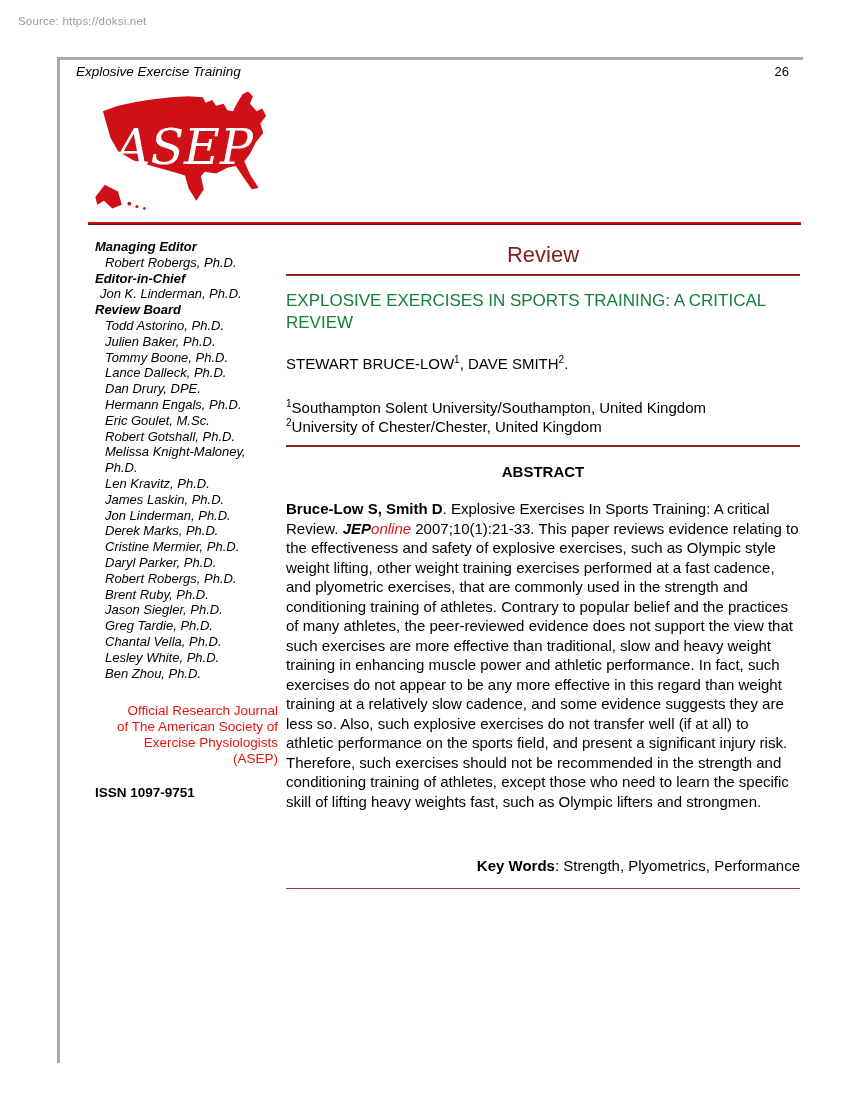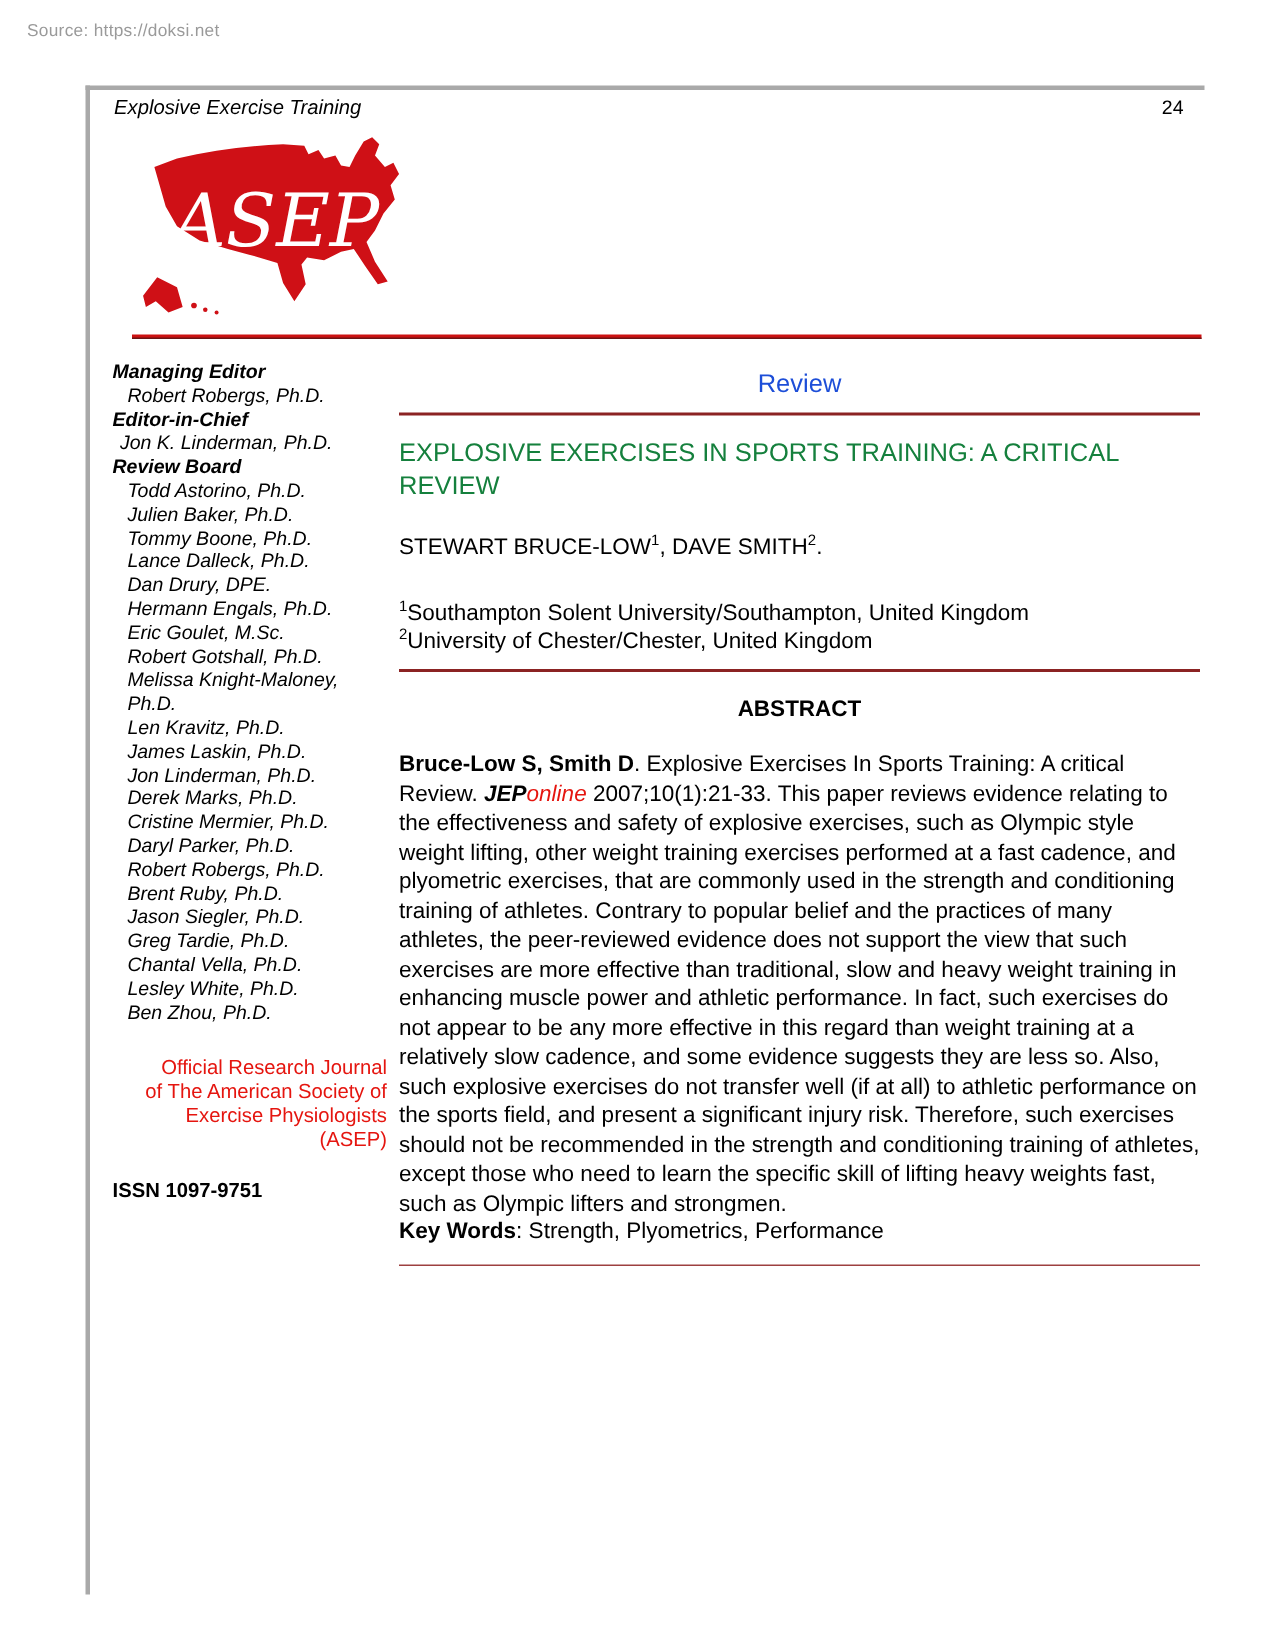--- a/index.html
+++ b/index.html
@@ -32,62 +32,62 @@
   .jtitle { font-size:24px; line-height:29px; }
   .accent-bold { color:#e5150f; font-weight:bold; }
   .accent { color:#e5150f; }
   .volume-line { font-size:15.5px; font-weight:bold; margin-top:22px; }
 
   .full-rule {
     height:2px; background:#cc1212; border-bottom:1px solid #6b1515;
     margin:3px 2px 0 28px;
   }
 
-  .columns { display:flex; margin-top:14px; }
+  .columns { display:flex; margin-top:14px;padding-left:20px; }
   .sidebar {
     width:206px; box-sizing:border-box; padding-left:15px;
     font-size:13px; font-style:italic; line-height:15.8px;
   }
   .sb-label { font-weight:bold; }
   .sb-name { padding-left:10px; }
   .sb-name.small-indent { padding-left:5px; }
   .wrap-cont { text-align:left; padding-right:4px; }
   .official-block {
     margin-top:22px; text-align:right; color:#e5150f;
     font-style:normal; font-size:13.5px; line-height:16px; padding-right:8px;
   }
   .issn {
     margin-top:18px; text-align:left; font-style:normal;
     font-weight:bold; font-size:13.5px; padding-right:8px;
   }
 
   .main { flex:1; padding-right:3px; }
-  .review-label { text-align:center; color:#1d4ed8; font-size:17px; line-height:20px; margin-top:6px; }
+  .review-label { text-align:center; color:#7f1d1d; font-size:22px; line-height:20px; margin-top:6px; }
   .mrule { height:2px; background:#8b2323; margin-top:9px; }
   .thin-rule { height:1px; background:#9d4040; margin-top:14px; }
   .art-title { color:#15803d; font-size:17px; line-height:21.5px; margin-top:14px; }
   .authors { font-size:15px; margin-top:22px; }
   sup { font-size:10px; line-height:0; }
   .affils { margin-top:26px; font-size:15px; line-height:19px; }
   .abstract-head { text-align:center; font-weight:bold; font-size:15px; margin-top:16px; }
   .abstract { font-size:15px; line-height:19.5px; margin-top:19px; }
   .abstract .jep { font-weight:bold; font-style:italic; }
   .abstract .online { font-style:italic; color:#e5150f; }
-  .keywords { font-size:15px; }
+  .keywords { margin-top:46px; font-size:15px;text-align:right; }
 </style>
 </head>
 <body>
 
 <div class="source-line">Source: https://doksi.net</div>
 
 <div class="page">
 
   <div class="page-head">
     <span class="running-header">Explosive Exercise Training</span>
-    <span class="page-number">24</span>
+    <span class="page-number">26</span>
   </div>
 
   <div class="masthead">
     <div class="logo-wrap">
       <svg width="192" height="132" viewBox="0 0 200 140" aria-hidden="true">
         <path fill="#cf1016" d="M14,30 L30,24 C55,18 80,15 105,14 L120,15 L123,21 L130,18 L134,24 L142,22 L146,29 L152,30 L156,22 L162,12 L168,9 L173,14 L170,22 L177,30 L183,27 L187,35 L181,43 L184,53 L176,63 L170,75 L164,83 L170,97 L179,111 L172,113 L163,100 L155,88 L146,90 L134,96 L122,94 L118,99 L121,113 L113,125 L105,112 L101,98 L88,94 L66,88 L46,82 L30,72 L22,58 L18,44 Z"></path>
         <path fill="#cf1016" d="M16,108 L30,115 L34,129 L24,133 L15,125 L8,129 L6,121 Z"></path>
         <circle fill="#cf1016" cx="42" cy="128" r="2"></circle>
         <circle fill="#cf1016" cx="50" cy="131" r="1.6"></circle>
         <circle fill="#cf1016" cx="58" cy="133" r="1.4"></circle>

